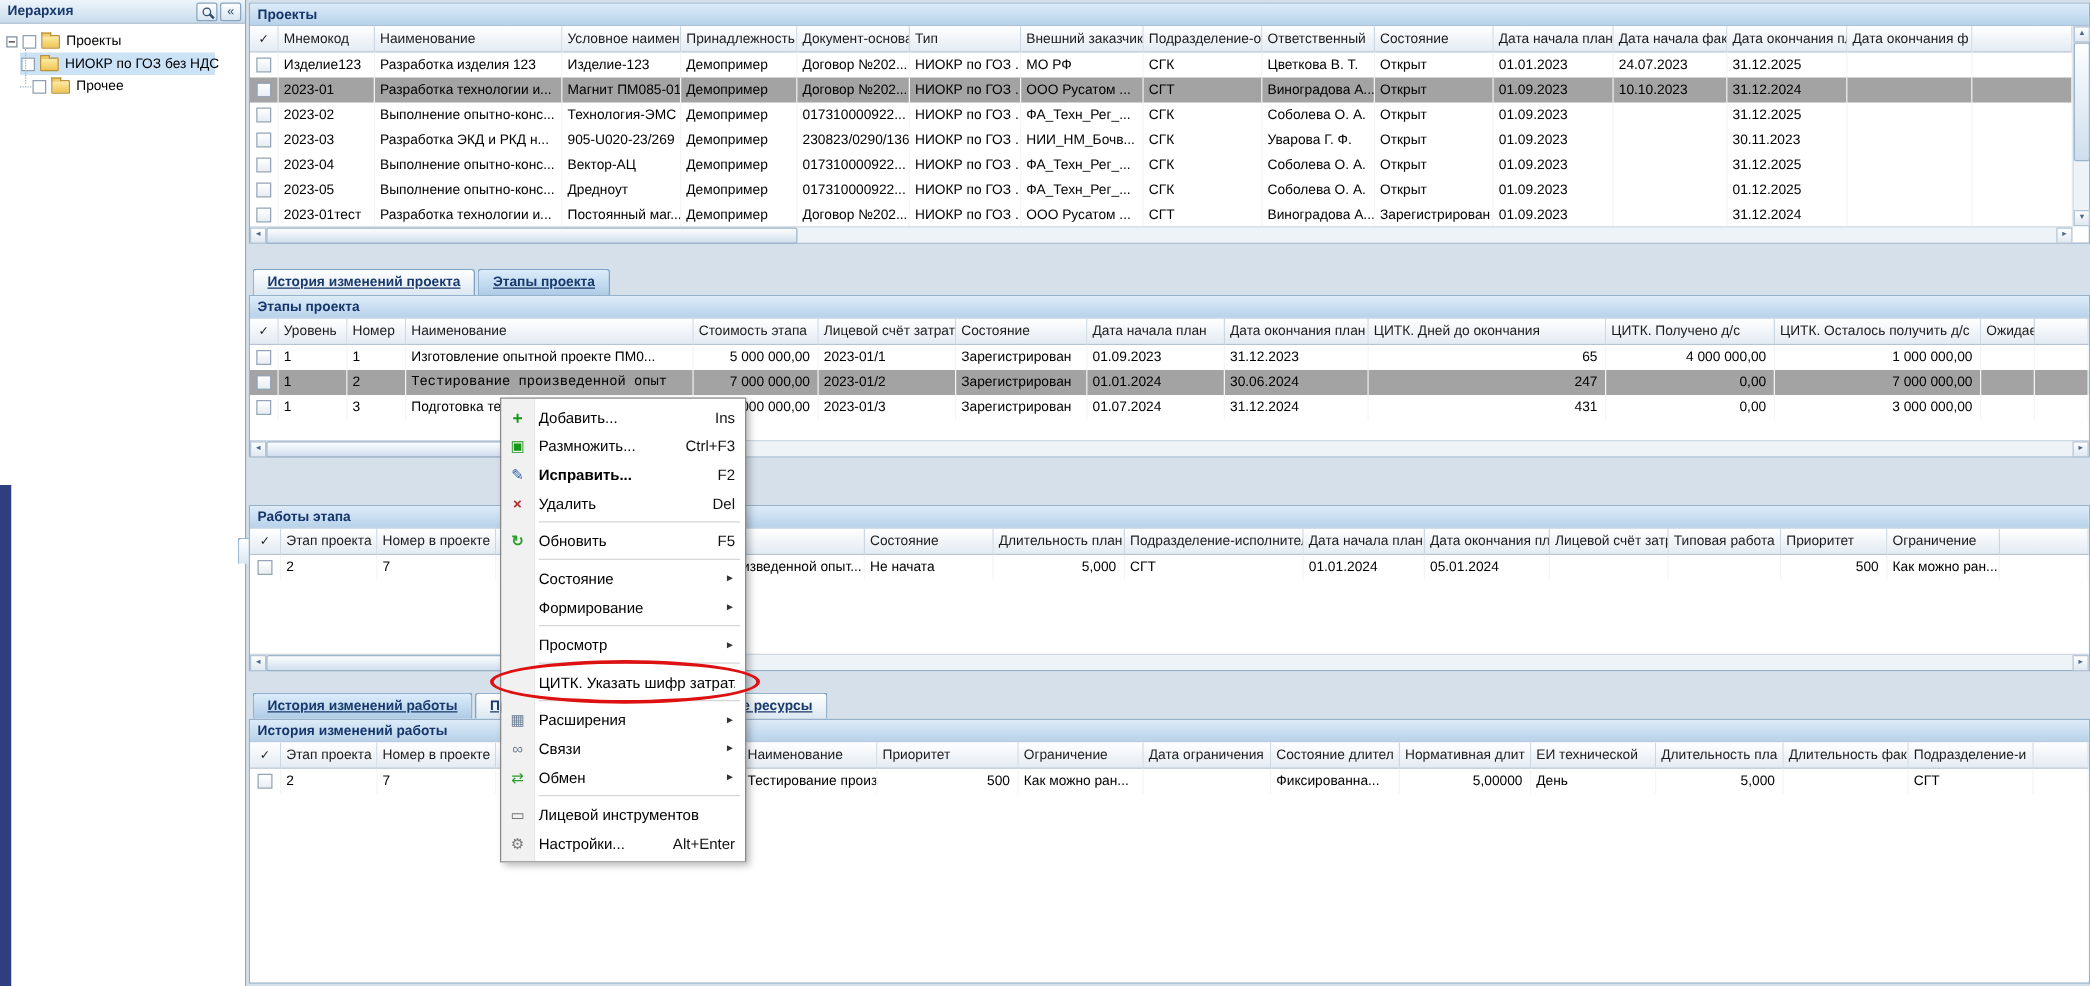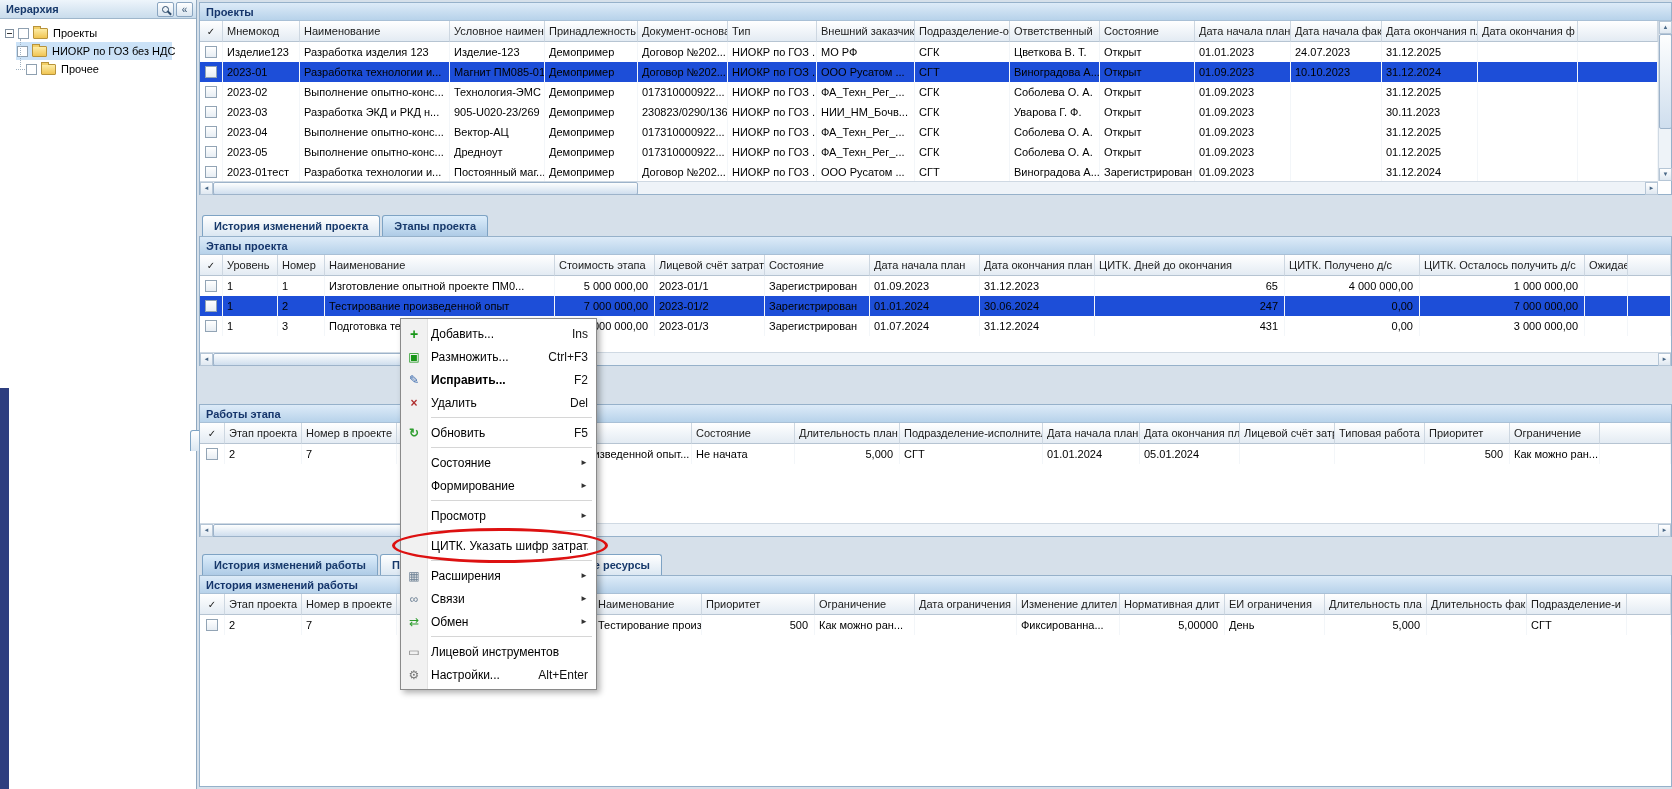--- a/index.html
+++ b/index.html
@@ -31,39 +31,39 @@
   .panel { position:absolute; background:#fff; border:1px solid #96b1ca; }
   .panel-title { height:18px; line-height:18px; padding-left:6px; font-weight:bold; color:#15356b;
                  background:linear-gradient(#ddebf8,#b7d2ea); border-bottom:1px solid #a9c0d6; }
   .grid-zone { position:absolute; overflow:hidden; background:#fff; }
 
   table.grid { border-collapse:separate; border-spacing:0; table-layout:fixed; width:100%; font-size:11px; }
   .grid th { height:21px; background:linear-gradient(#ffffff,#e3ebf3); border-right:1px solid #cdd7e1; border-bottom:1px solid #b6c4d2;
              font-weight:normal; text-align:left; padding:0 4px; overflow:hidden; white-space:nowrap; color:#1c1c1c; }
   .grid td { height:20px; padding:0 4px; overflow:hidden; white-space:nowrap; border-right:1px solid #f3f6f9; }
   .grid th.c, .grid td.c { text-align:center; padding:0; font-size:10px; }
-  .grid tr.sel td { background:#1d4ed8; }
-  .grid td.focus { background:#bdd6ee; }
+  .grid tr.sel td { background:#a3a3a3; }
+  .grid td.focus { background:#bdd6ee;font-family:Liberation Mono, monospace; }
   .grid td.num { text-align:right; padding-right:6px; }
   .cb { display:inline-block; width:12px; height:12px; border:1px solid #92a4b5; background:linear-gradient(#ffffff,#e7edf3); vertical-align:middle; }
 
   
   .hscroll { position:absolute; display:flex; height:13px; background:#eef3f8; border-top:1px solid #cfd9e3; }
   .vscroll { position:absolute; display:flex; flex-direction:column; width:13px; background:#eef3f8; border-left:1px solid #cfd9e3; }
   .sc-btn { width:13px; height:13px; min-height:13px; background:linear-gradient(#ffffff,#dfe8f1); border:1px solid #b6c6d6;
             font-size:6px; line-height:11px; text-align:center; color:#4a6887; }
   .sc-thumb { background:linear-gradient(#fdfefe,#cfdeee); border:1px solid #9db3ca; border-radius:2px; }
   .hscroll .sc-thumb { height:13px; }
   .vscroll .sc-thumb { width:13px; }
   .sc-fill { flex:1; }
 
   
   .tabs { position:absolute; display:flex; gap:2px; align-items:flex-end; height:22px; }
   .tab { height:21px; line-height:20px; padding:0 11px; border:1px solid #7ea3c4; border-bottom:none; border-radius:3px 3px 0 0;
-         background:linear-gradient(#ffffff,#dbe7f2); color:#17396b; font-weight:bold; white-space:nowrap; }
+         background:linear-gradient(#ffffff,#dbe7f2); color:#17396b; font-weight:bold; white-space:nowrap;text-decoration:underline; }
   .tab.active { background:linear-gradient(#dcedfb,#aecbe6); }
 
   
   .context-menu { position:absolute; left:400px; top:318px; width:197px; padding:3px 0; z-index:50; font-size:12px;
                   border:1px solid #8a8a8a; box-shadow:3px 3px 6px rgba(0,0,0,.3);
                   background:linear-gradient(to right, #f1f1f1 0, #f1f1f1 26px, #e3e3e3 26px, #e3e3e3 27px, #ffffff 27px); }
   .menu-item { position:relative; display:flex; align-items:center; height:23px; padding:0 8px 0 4px; }
   .menu-item.bold .mi-label { font-weight:bold; }
   .mi-icon { width:18px; min-width:18px; text-align:center; font-size:12px; line-height:16px; }
   .mi-label { flex:1; padding-left:8px; white-space:nowrap; overflow:hidden; }
@@ -510,23 +510,23 @@
           <thead>
             <tr>
               <th class="c">✓</th>
               <th>Этап проекта</th>
               <th>Номер в проекте</th>
               <th></th>
               <th>Наименование</th>
               <th>Приоритет</th>
               <th>Ограничение</th>
               <th>Дата ограничения</th>
-              <th>Изменение длител</th>
+              <th>Состояние длител</th>
               <th>Нормативная длит</th>
-              <th>ЕИ ограничения</th>
+              <th>ЕИ технической</th>
               <th>Длительность пла</th>
               <th>Длительность фак</th>
               <th>Подразделение-и</th>
               <th></th>
             </tr>
           </thead>
           <tbody>
             <tr>
               <td class="c"><span class="cb"></span></td>
               <td>2</td>

